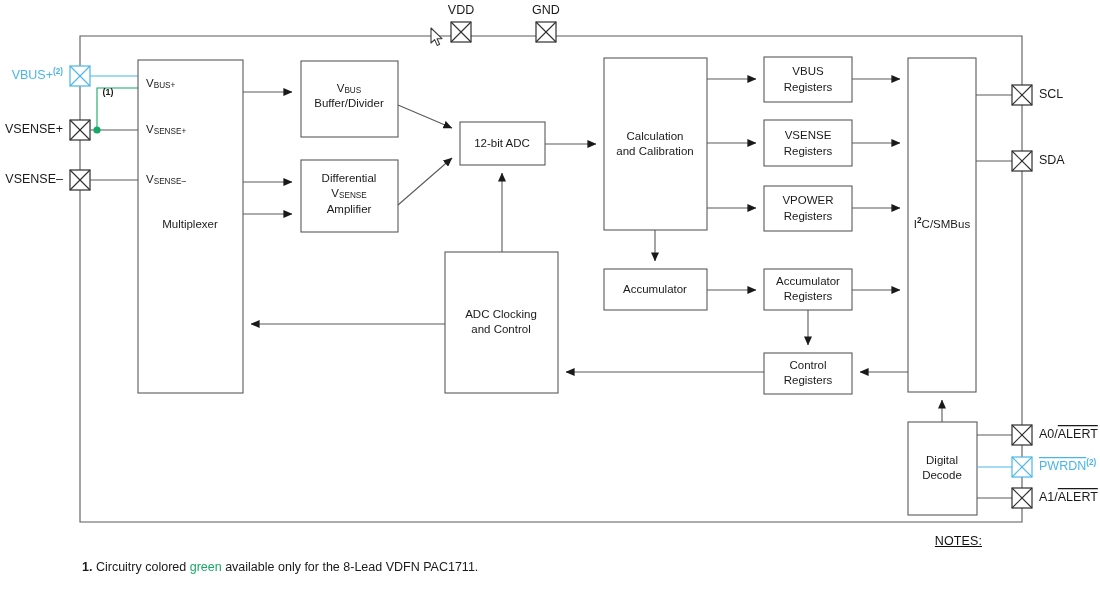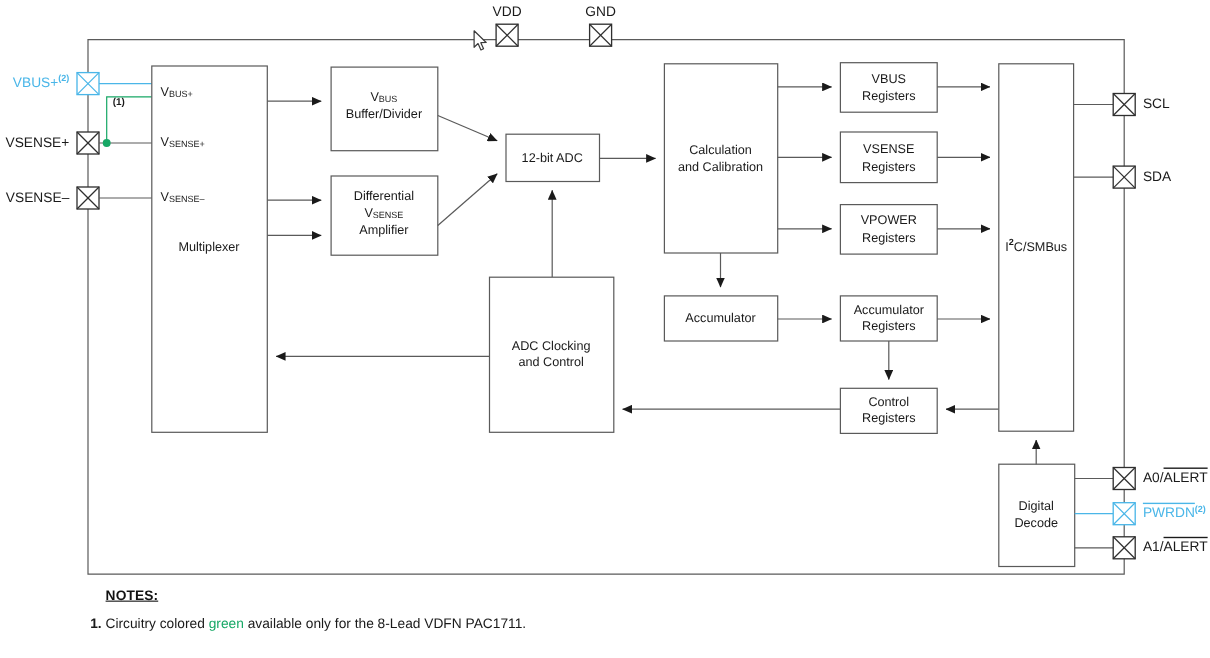--- a/index.html
+++ b/index.html
@@ -73,25 +73,26 @@
   .sup { font-size: 8.2px; font-weight: bold; }
   .note-ref { font-family: "Liberation Sans", sans-serif; font-size: 9px; fill: #1a1a1a; font-weight: bold; text-anchor: middle; }
   .notes {
     position: absolute;
     left: 82px;
     top: 534px;
     width: 900px;
   }
   .notes-title {
     font-size: 12.5px;
-    font-weight: bold;
+    font-weight: normal;
     text-decoration: underline;
     color: #111;
-    margin: 0 0 6px 14px;
+    margin: 0 0 6px 4px;
     letter-spacing: 0.1px;
+    text-align: right;
   }
   .note-line {
     font-size: 12.5px;
     color: #1a1a1a;
     margin: 12px 0 7px 0;
     line-height: 1.25;
   }
   .note-num { font-weight: bold; }
   .green-word { color: #17a866; }
   .blue-word { color: #4ab6e8; }

